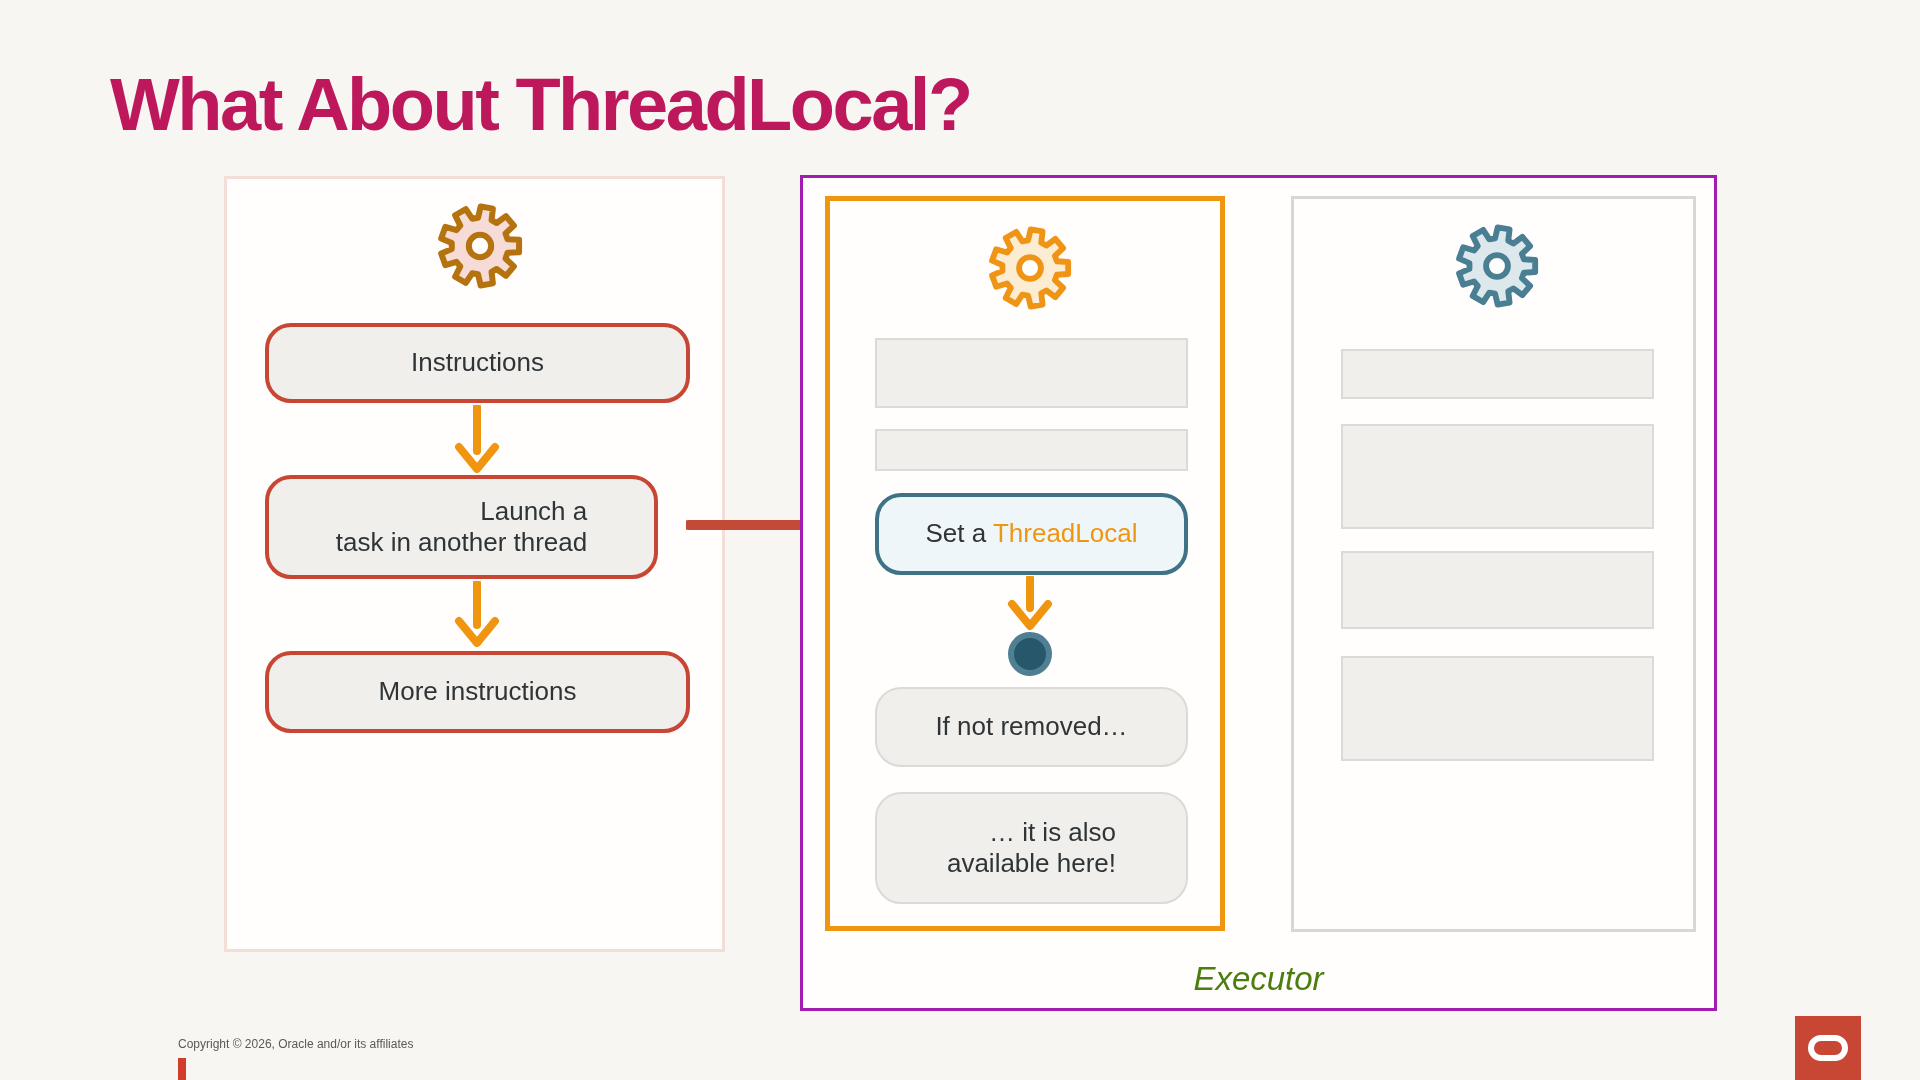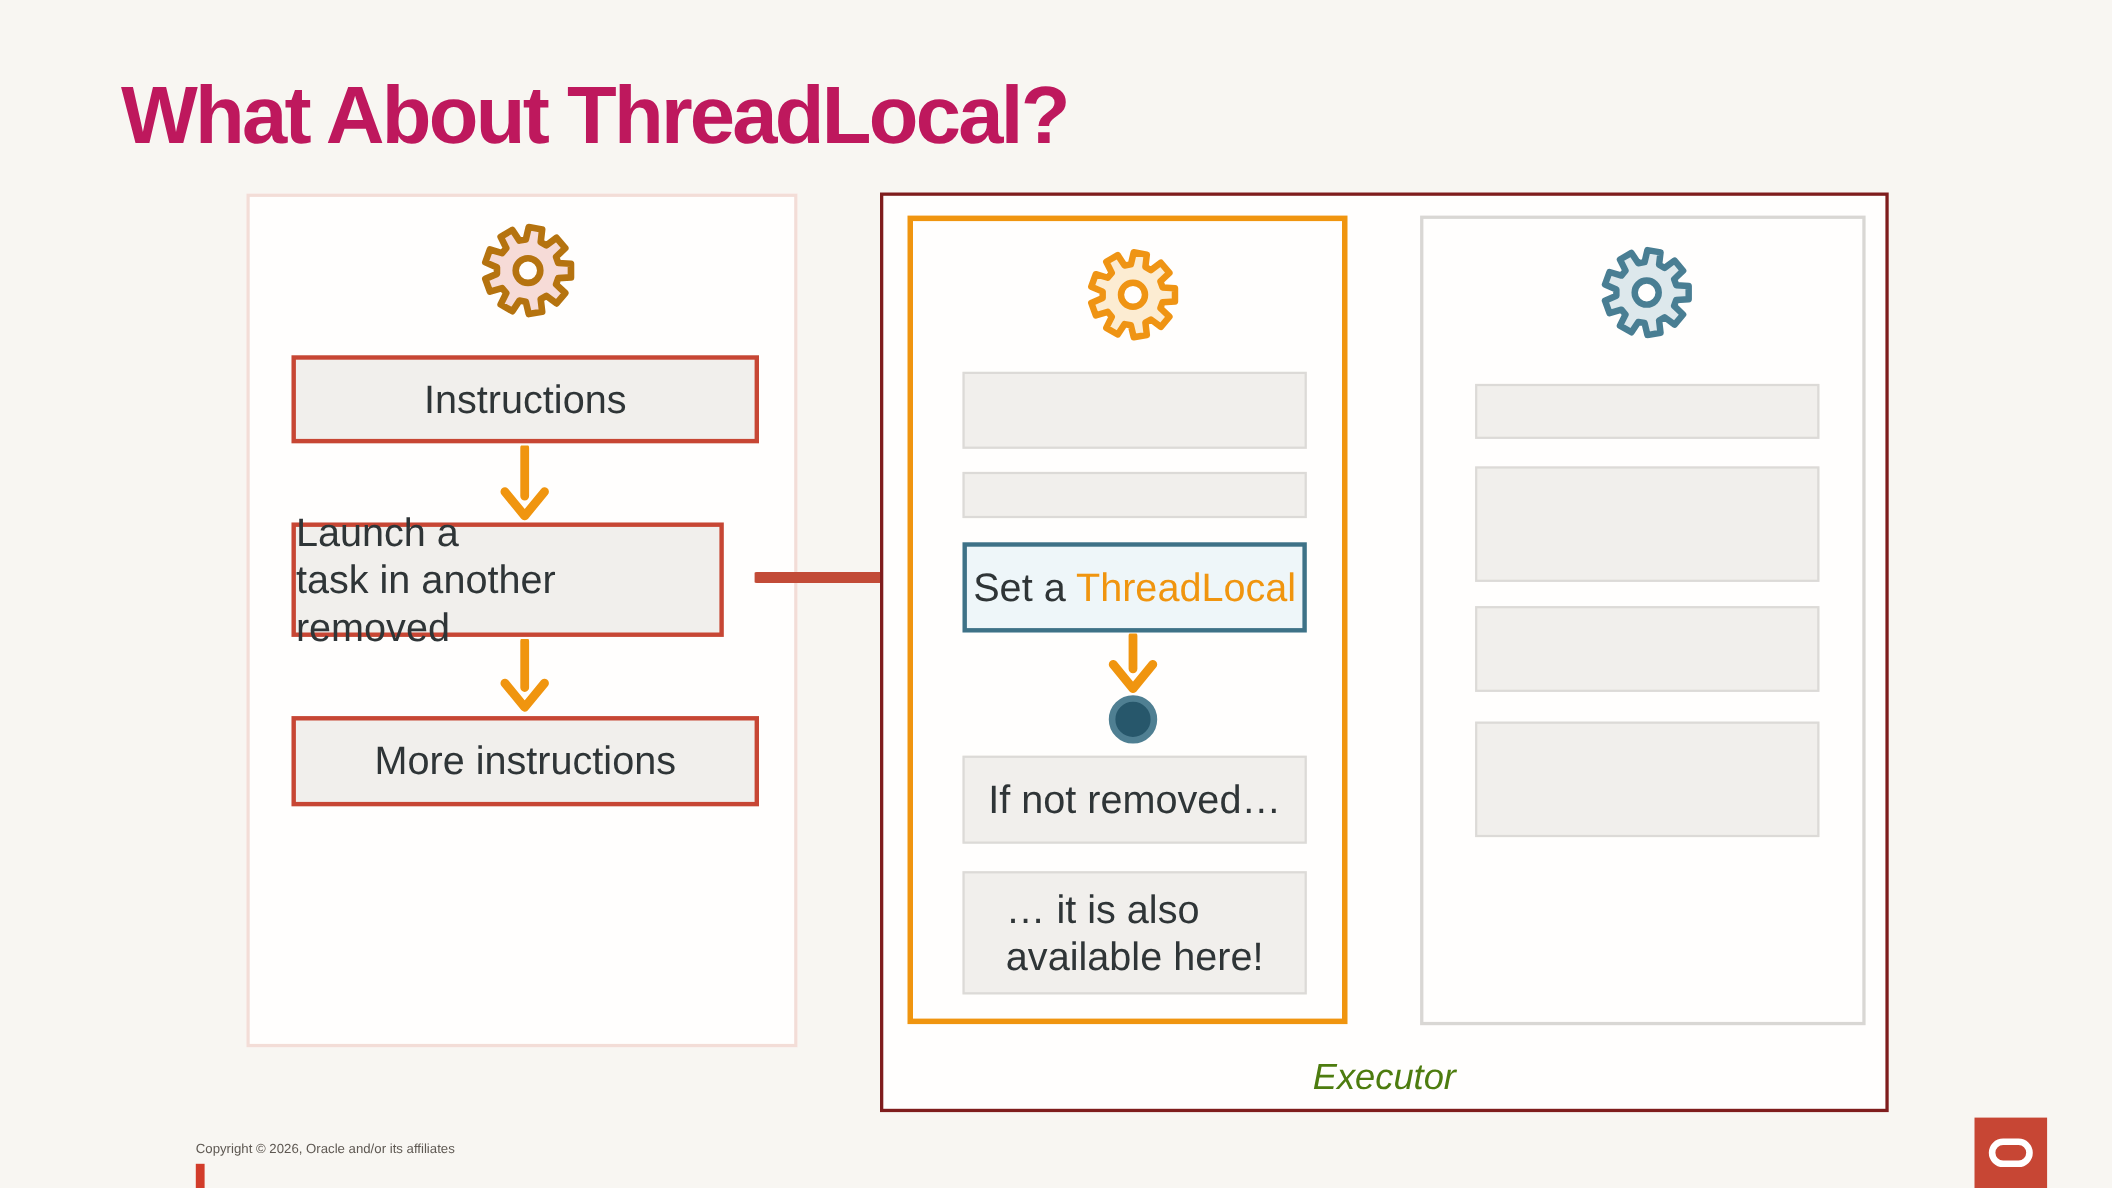--- a/index.html
+++ b/index.html
@@ -5,35 +5,35 @@
   * { margin:0; padding:0; box-sizing:border-box; }
   html,body { width:1920px; height:1080px; }
   body { font-family:"Liberation Sans", sans-serif; background:#f8f6f2; overflow:hidden; }
   .stage { position:relative; width:1920px; height:1080px; background:#f8f6f2; }
 
   .title { position:absolute; left:110px; top:62px; font-size:74px; font-weight:bold;
            letter-spacing:-2.5px; color:#be185d; }
 
   .panel { position:absolute; background:#fffefd; }
   .caller-panel { left:224px; top:176px; width:501px; height:776px; border:3px solid #f3ddd7; }
-  .executor-panel { left:800px; top:175px; width:917px; height:836px; border:3px solid #7f1d1d; }
+  .executor-panel { left:800px; top:175px; width:917px; height:836px; border:3px solid #a21caf; }
   .task-panel { left:22px; top:18px; width:400px; height:735px; border:5px solid #f0950f; }
   .idle-panel { left:488px; top:18px; width:405px; height:736px; border:3px solid #d9d7d4; }
 
   .gear { position:absolute; }
   .gear-caller .gear-body { fill:#f6dbd7; stroke:#b5730f; }
   .gear-caller .gear-hole { fill:#fffefd; stroke:#b5730f; }
   .gear-task .gear-body { fill:#fcecd2; stroke:#ef9414; }
   .gear-task .gear-hole { fill:#fffefd; stroke:#ef9414; }
   .gear-idle .gear-body { fill:#dde8ec; stroke:#497e93; }
   .gear-idle .gear-hole { fill:#fffefd; stroke:#497e93; }
   .gear-body, .gear-hole { stroke-width:7; stroke-linejoin:round; }
 
   .box { position:absolute; display:flex; align-items:center; justify-content:center;
-         text-align:left; font-size:36px; color:#2f3537; line-height:1.2; }
+         text-align:right; font-size:26px; color:#2f3537; line-height:1.2;border-radius:26px; }
   .rbox { background:#f1efec; border:4px solid #c74634; }
   .ebox { position:absolute; background:#f1efec; border:2px solid #dcdad7; }
   .sbox { background:#eef6f9; border:4px solid #3e7287; }
   .hl { color:#f0950f; }
 
   .arrow { position:absolute; }
   .arrow path { fill:none; stroke:#f0950f; stroke-width:8; stroke-linecap:round; stroke-linejoin:round; }
   .red-arrow path { fill:none; stroke:#c24b37; stroke-width:10; stroke-linecap:round; stroke-linejoin:round; }
 
   .tl-circle { position:absolute; left:178px; top:431px; width:44px; height:44px;
@@ -67,21 +67,21 @@
       <span>Instructions</span>
     </div>
 
     <svg class="arrow" style="left:220px; top:226px;" width="60" height="70" viewBox="0 0 60 70">
       <path d="M30,2 V46 M12,42 L30,64 L48,42"></path>
     </svg>
 
     <div class="box rbox" style="left:38px; top:296px; width:393px; height:104px;">
       <span>
         <span>Launch a</span><br>
-        <span>task in another removed</span>
+        <span>task in another thread</span>
       </span>
     </div>
 
     <svg class="arrow" style="left:220px; top:402px;" width="60" height="68" viewBox="0 0 60 68">
       <path d="M30,2 V44 M12,40 L30,62 L48,40"></path>
     </svg>
 
     <div class="box rbox" style="left:38px; top:472px; width:425px; height:82px;">
       <span>More instructions</span>
     </div>

